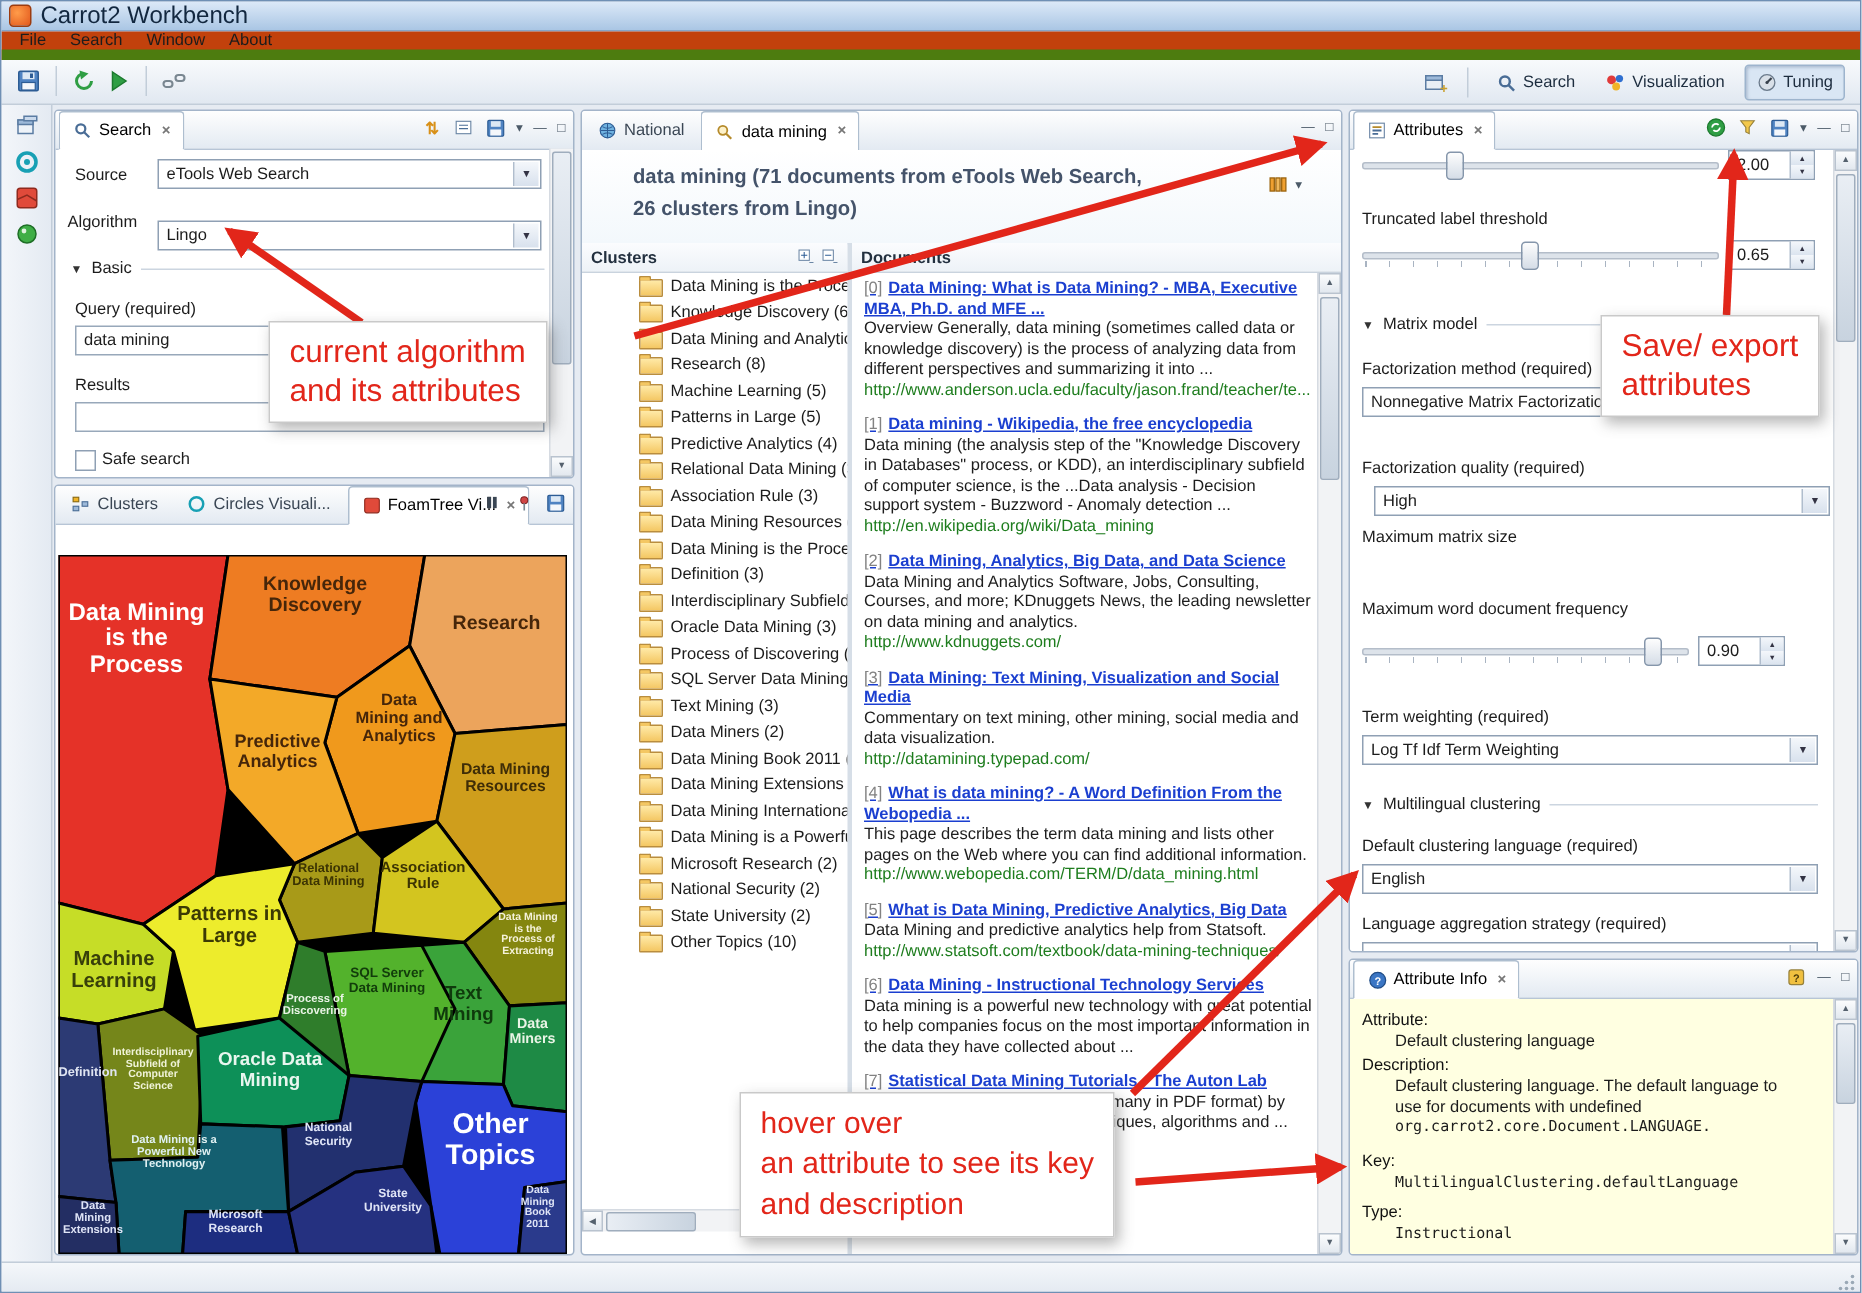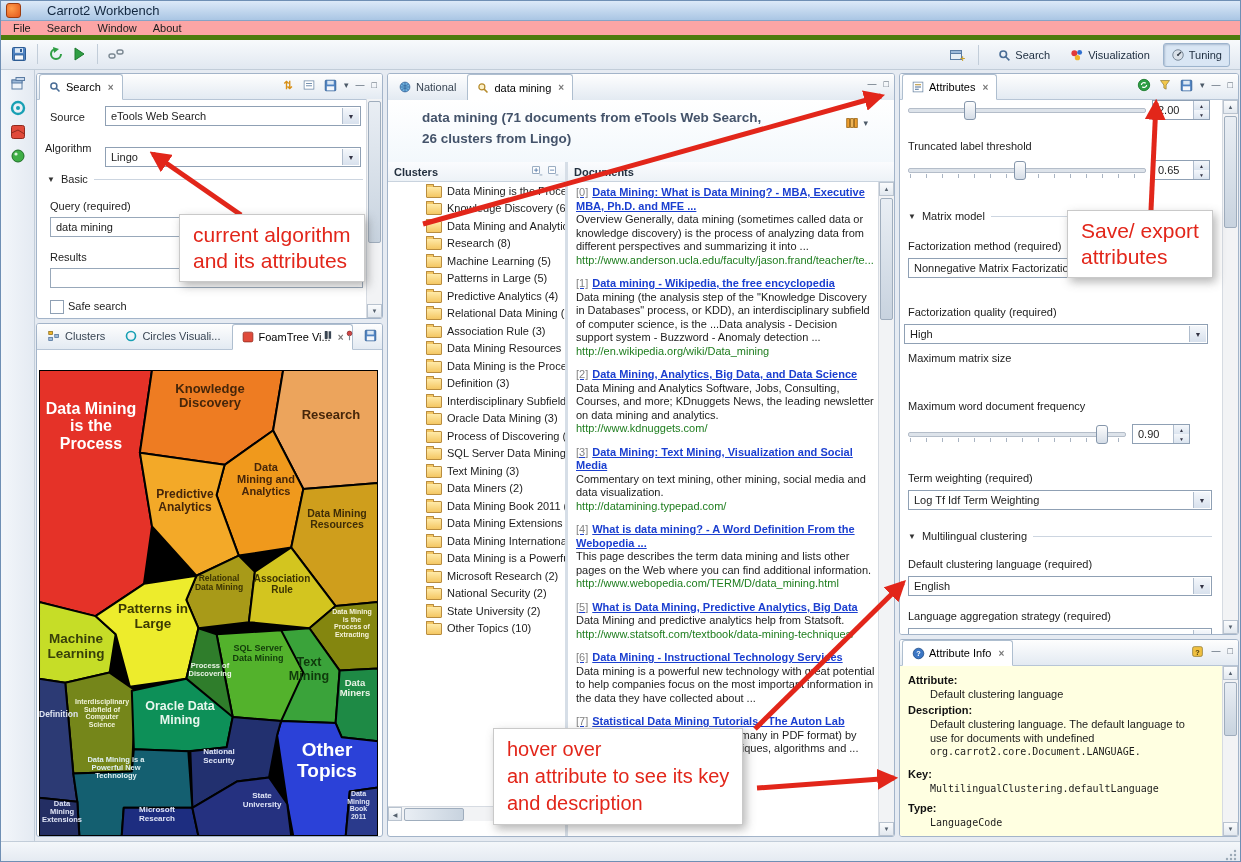--- a/index.html
+++ b/index.html
@@ -2,23 +2,23 @@
 <html><head>
 <meta charset="utf-8">
 <style>
   html,body{margin:0;padding:0;background:#cfd8e4;}
   #app{position:relative;width:1241px;height:862px;font-family:"Liberation Sans",sans-serif;
        font-size:11px;color:#1c1c1c;background:#e6ebf2;overflow:hidden;border:1px solid #6f8fb4;box-sizing:border-box;}
   .abs{position:absolute;}
   
   .titlebar{left:0;top:0;width:100%;height:20px;background:linear-gradient(#dce9f8,#aac6e4);
             border-bottom:1px solid #86a4c6;display:flex;align-items:center;gap:6px;padding-left:5px;box-sizing:border-box;}
-  .titletxt{font-size:13px;color:#12273f;margin-left:20px;}
+  .titletxt{font-size:16px;color:#12273f;}
   .appico{width:13px;height:13px;border-radius:3px;background:radial-gradient(circle at 35% 35%,#ff9c4a,#e2571b);border:1px solid #9c3c10;}
-  .menubar{left:0;top:20px;width:100%;height:19px;background:#fca5a5;border-bottom:5px solid #4d7c0f;display:flex;align-items:center;padding-left:4px;box-sizing:border-box;}
+  .menubar{left:0;top:20px;width:100%;height:19px;background:#c2410c;border-bottom:7px solid #4d7c0f;display:flex;align-items:center;padding-left:4px;box-sizing:border-box;}
   .menuitem{padding:2px 8px;}
   .toolbar{left:0;top:39px;width:100%;height:30px;background:linear-gradient(#f8fafc,#e1e8f1);border-bottom:1px solid #c2cdd9;box-sizing:border-box;}
   .tbsep{width:1px;height:20px;background:#c2cdd9;margin:0 5px;display:inline-block;vertical-align:middle;}
   .tbico{display:inline-flex;width:20px;height:20px;align-items:center;justify-content:center;vertical-align:middle;}
   .persp{display:flex;align-items:center;gap:4px;height:22px;padding:0 7px;border-radius:3px;color:#1c2c3e;}
   .persp.pressed{background:#d9e6f4;border:1px solid #9db4cd;box-shadow:inset 1px 1px 2px rgba(90,110,140,.35);}
   
   .view{position:absolute;background:#fff;border:1px solid #a3b4c9;border-radius:3px;overflow:hidden;box-sizing:border-box;}
   .tabbar{position:relative;height:25px;background:linear-gradient(#fefefe,#e3eaf2);border-bottom:1px solid #b7c5d6;}
   .tab{display:inline-flex;align-items:center;gap:4px;height:24px;padding:0 8px;color:#3a4654;vertical-align:top;}
@@ -66,21 +66,21 @@
                   border:1px solid #b98d3e;border-bottom:none;border-radius:1px 1px 0 0;}
   .doc{margin:0 4px 10px 8px;line-height:13.5px;}
   .doc .t{color:#1b3fd0;text-decoration:underline;font-weight:bold;}
   .doc .idx{color:#828282;margin-right:4px;font-weight:normal;}
   .doc .d{color:#1d1d1d;}
   .doc .u{color:#1e7d1e;white-space:nowrap;overflow:hidden;}
   
   .ftwrap{position:absolute;background:#000;}
   .ftl{position:absolute;text-align:center;font-weight:bold;line-height:1.08;pointer-events:none;}
   
-  .aiv{font-weight:bold;color:#111;}
+  .aiv{font-weight:normal;color:#111;}
   .mono{font-family:"DejaVu Sans Mono",monospace;font-size:10px;}
   
   .statusbar{left:0;top:840px;width:100%;height:22px;background:linear-gradient(#f4f7fa,#e3e9f1);border-top:1px solid #c2cdd9;box-sizing:border-box;}
   
   .note{position:absolute;background:#fff;border:1px solid #c9c9c9;box-shadow:3px 4px 9px rgba(90,90,90,.45);
         color:#e2261a;padding:7px 13px;z-index:101;}
   .note div{white-space:nowrap;}
   #arrowlayer{position:absolute;left:0;top:0;z-index:100;pointer-events:none;}
   .fvico{width:20px;height:20px;margin:4px auto;display:flex;align-items:center;justify-content:center;}
 </style>
@@ -669,21 +669,21 @@
         <span class="tri">▼</span>
         <span>Matrix model</span>
         <span class="rule"></span>
       </div>
       <span class="lbl" style="left:8px;top:140px;">Factorization method (required)</span>
       <div class="combo" style="left:8px;top:158px;width:304px;">
         <span>Nonnegative Matrix Factorization ...</span>
         <span class="arr">▼</span>
       </div>
       <span class="lbl" style="left:8px;top:206px;">Factorization quality (required)</span>
-      <div class="combo" style="left:4px;top:224px;width:304px;">
+      <div class="combo" style="left:16px;top:224px;width:304px;">
         <span>High</span>
         <span class="arr">▼</span>
       </div>
       <span class="lbl" style="left:8px;top:252px;">Maximum matrix size</span>
       <span class="lbl" style="left:8px;top:300px;">Maximum word document frequency</span>
       <div class="slider" style="left:8px;top:324px;width:218px;">
         <div class="track"></div>
           <div class="ticks"></div>
           <div class="thumb" style="left:188px;"></div>
       </div>
@@ -747,21 +747,21 @@
     <div class="abs" style="left:0;top:26px;right:15px;bottom:0;background:#ffffe1;overflow:hidden;">
       <span class="lbl aiv" style="left:8px;top:8px;">Attribute:</span>
       <span class="lbl" style="left:30px;top:22px;">Default clustering language</span>
       <span class="lbl aiv" style="left:8px;top:38px;">Description:</span>
       <span class="lbl" style="left:30px;top:52px;">Default clustering language. The default language to</span>
       <span class="lbl" style="left:30px;top:66px;">use for documents with undefined</span>
       <span class="lbl mono" style="left:30px;top:80px;">org.carrot2.core.Document.LANGUAGE.</span>
       <span class="lbl aiv" style="left:8px;top:102px;">Key:</span>
       <span class="lbl mono" style="left:30px;top:117px;">MultilingualClustering.defaultLanguage</span>
       <span class="lbl aiv" style="left:8px;top:136px;">Type:</span>
-      <span class="lbl mono" style="left:30px;top:151px;">LanguageCode</span>
+      <span class="lbl mono" style="left:30px;top:151px;">Instructional</span>
     </div>
     <div class="vsb" style="right:0;top:26px;bottom:0;">
       <div class="sbtn" style="left:0;top:0;">▲</div>
       <div class="sthh" style="left:1px;right:1px;top:16px;height:52px;"></div>
       <div class="sbtn" style="left:0;bottom:0;">▼</div>
     </div>
   </div>
 
   <div class="abs statusbar">
     <div class="abs" style="right:44px;top:3px;width:162px;height:16px;border:1px solid #a0aec0;background:linear-gradient(#fdfefe,#e8edf3);display:flex;align-items:center;box-sizing:border-box;margin-top:18px;">

